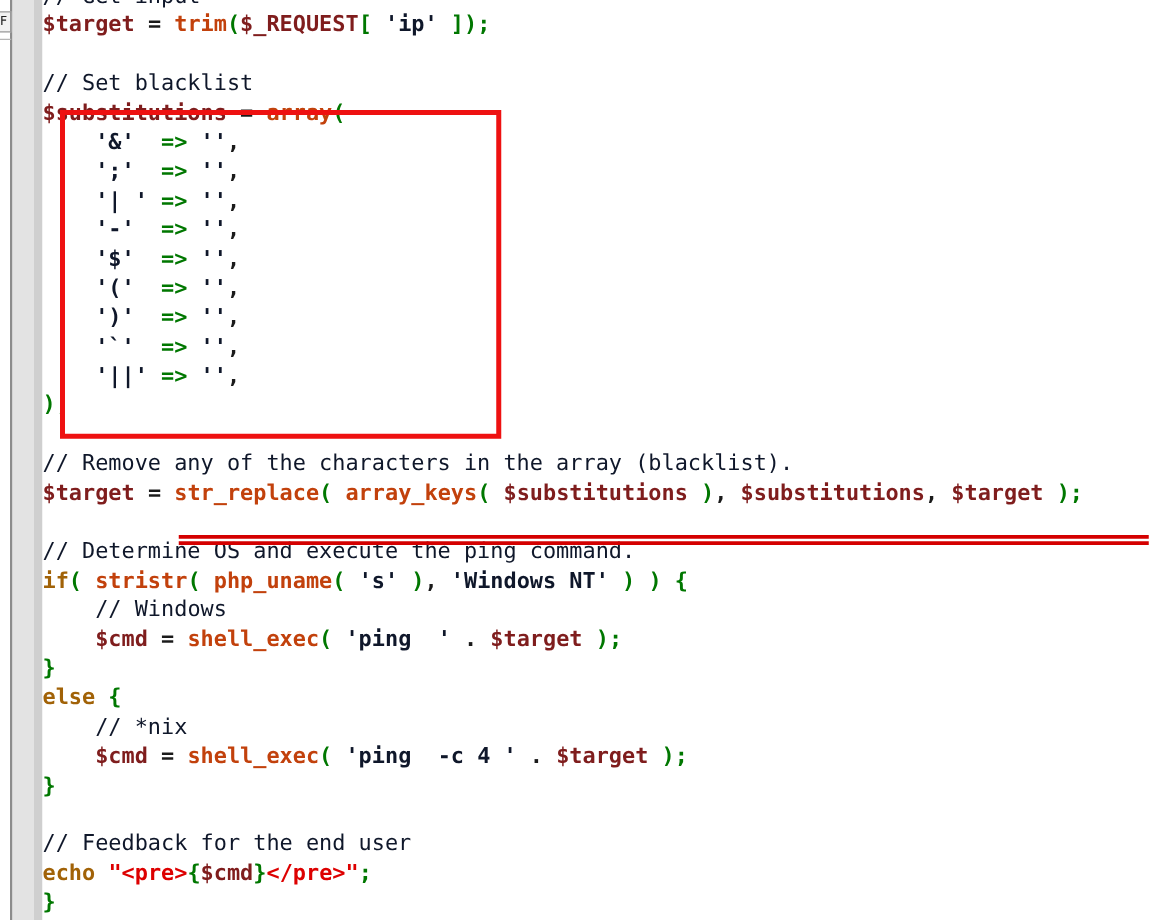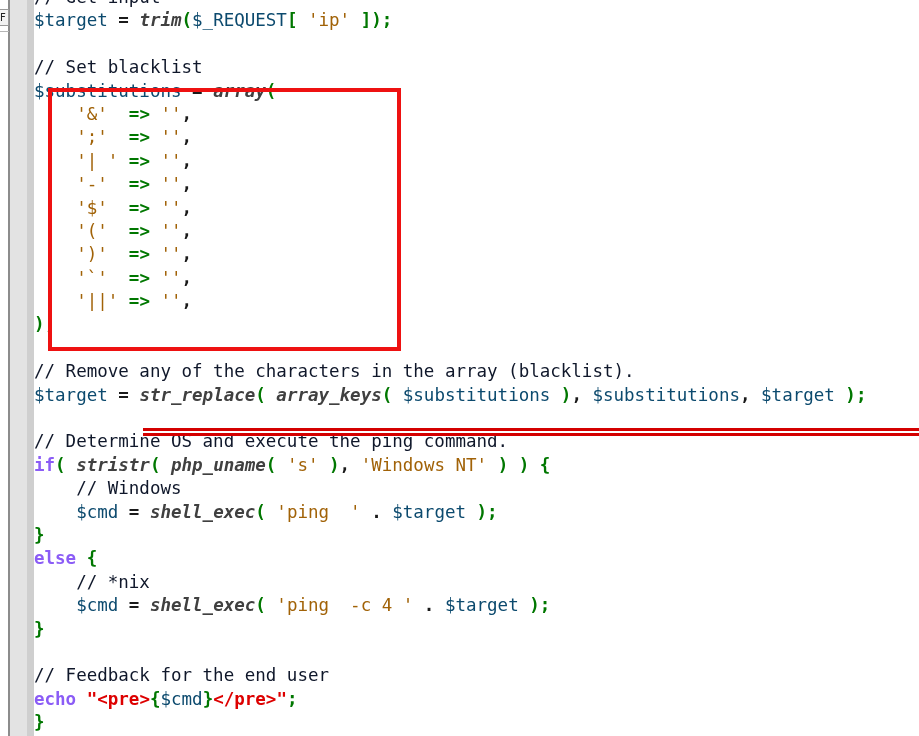--- a/index.html
+++ b/index.html
@@ -80,26 +80,26 @@
     line-height: 23.4px;
     letter-spacing: 0px;
     white-space: pre;
     color: #101010;
   }
   .ln { display: block; height: 23.4px; }
   .ind { color: transparent; }
 
   
   .cm  { color: #0f172a; }           
-  .var { color: #0c4a6e; font-weight: normal; }  
-  .fn  { color: #404040; font-weight: bold; font-style: italic; }  
-  .kw  { color: #8b5cf6; font-weight: bold; }  
+  .var { color: #7f1d1d; font-weight: bold; }  
+  .fn  { color: #c2410c; font-weight: bold; }  
+  .kw  { color: #a16207; font-weight: bold; }  
   .op  { color: #1a1a1a; font-weight: bold; }  
   .pn  { color: #007700; font-weight: bold; }  
-  .str { color: #a16207; font-weight: normal; }  
+  .str { color: #0f172a; font-weight: bold; }  
   .arr { color: #007700; font-weight: bold; }  
   .brk { color: #007700; font-weight: bold; }  
   .htm { color: #dd0000; font-weight: bold; }  
 
   
   #annot-box {
     position: absolute;
     left: 48px;  top: 88px;
     width: 353px; height: 263px;
     border: 4px solid #ee1111;

